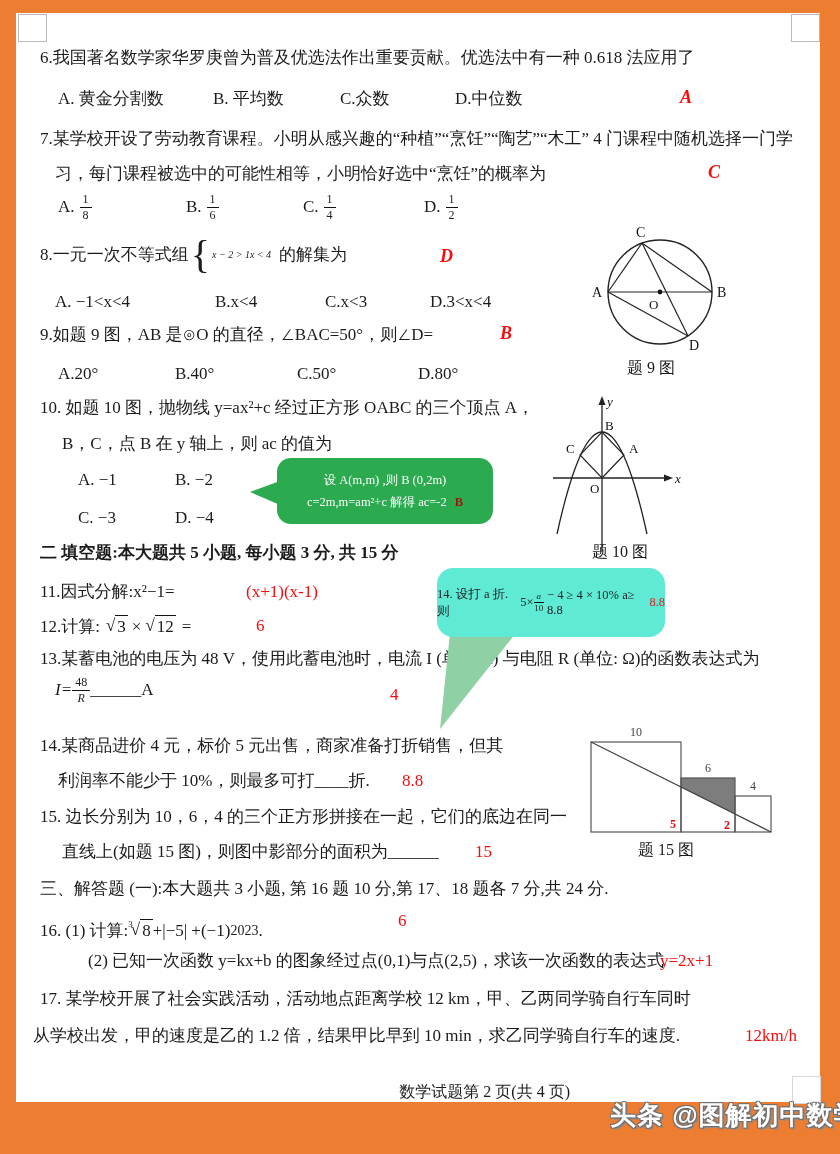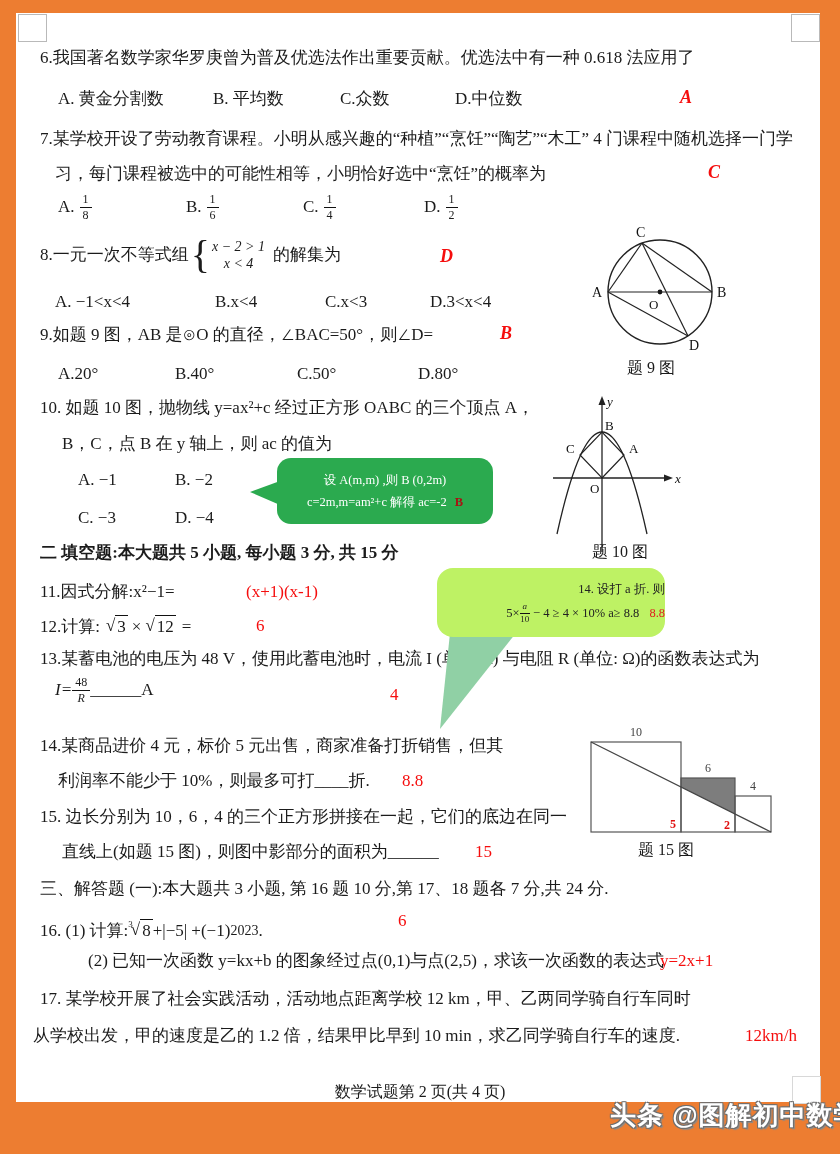--- a/index.html
+++ b/index.html
@@ -24,49 +24,49 @@
   .bold{font-weight:bold;}
   .red{color:#f50d0d;}
   .ans-letter{color:#f50d0d;font-style:italic;font-weight:bold;font-size:18px;}
   .mi{font-style:italic;}
   .frac{display:inline-flex;flex-direction:column;align-items:center;vertical-align:middle;line-height:1.05;font-size:12px;}
   .frac .num{border-bottom:1.2px solid #111;padding:0 3px 1px 3px;}
   .frac .den{padding-top:1px;}
   .opt-frac{display:inline-flex;align-items:center;gap:5px;}
   .brace-row{display:inline-flex;align-items:center;}
   .brace{font-size:40px;font-weight:300;line-height:.9;margin:0 2px;}
-  .stack{display:inline-flex;flex-direction:column;line-height:1.25;font-size:14px;justify-content:center;}
+  .stack{display:inline-flex;line-height:1.25;font-size:10px;justify-content:center;}
   .stack .c{text-align:center;}
   .rad{display:inline-flex;align-items:flex-start;}
   .radicand{border-top:1.4px solid #111;padding:0 2px;}
   .sup{font-size:14px;vertical-align:super;line-height:1;}
   .cbrt-idx{font-size:9px;vertical-align:super;margin-right:-2px;}
   .rowflex{display:inline-flex;align-items:center;}
   .bubble1{
     position:absolute;left:277px;top:458px;width:216px;height:66px;
     background:#2BAA4F;border-radius:14px;color:#fff;
     display:flex;flex-direction:column;justify-content:center;align-items:center;gap:5px;
     font-size:12.5px;z-index:5;
   }
   .tail1{position:absolute;left:250px;top:481px;width:0;height:0;
     border-top:11px solid transparent;border-bottom:13px solid transparent;
     border-right:30px solid #2BAA4F;z-index:5;}
   .bubble2{
     position:absolute;left:437px;top:568px;width:228px;height:69px;
-    background:#bef264;border-radius:16px;color:#222;
-    display:flex;flex-direction:column;justify-content:center;align-items:flex-end;gap:4px;
+    background:#5eead4;border-radius:16px;color:#222;
+    display:flex;flex-direction:row;justify-content:center;align-items:center;gap:4px;
     font-size:12.5px;z-index:5;
   }
   .tail2{position:absolute;left:432px;top:633px;width:90px;height:100px;z-index:4;}
   .b1-red{color:#a81414;font-weight:bold;margin-left:8px;}
   .b2-red{color:#e02020;margin-left:10px;}
   .fig{position:absolute;z-index:2;}
   .fig text{font-family:"Liberation Serif",serif;}
   .caption{position:absolute;font-size:16px;color:#1b1b1b;white-space:nowrap;z-index:3;}
-  .footer{position:absolute;left:270px;top:1082px;width:300px;text-align:center;font-size:16px;color:#1b1b1b;}
+  .footer{position:absolute;left:270px;top:1082px;width:300px;text-align:right;font-size:16px;color:#1b1b1b;}
   .watermark{
     position:absolute;left:610px;top:1098px;z-index:9;
     font-family:"Liberation Sans",sans-serif;font-weight:bold;font-size:26px;color:#ffffff;
     text-shadow:1px 1px 0 #6f6f6f,-1px -1px 0 #6f6f6f,1px -1px 0 #6f6f6f,-1px 1px 0 #6f6f6f,2px 2px 1px #8a8a8a;
     white-space:nowrap;letter-spacing:1px;
   }
 </style>
 </head>
 <body>
 

